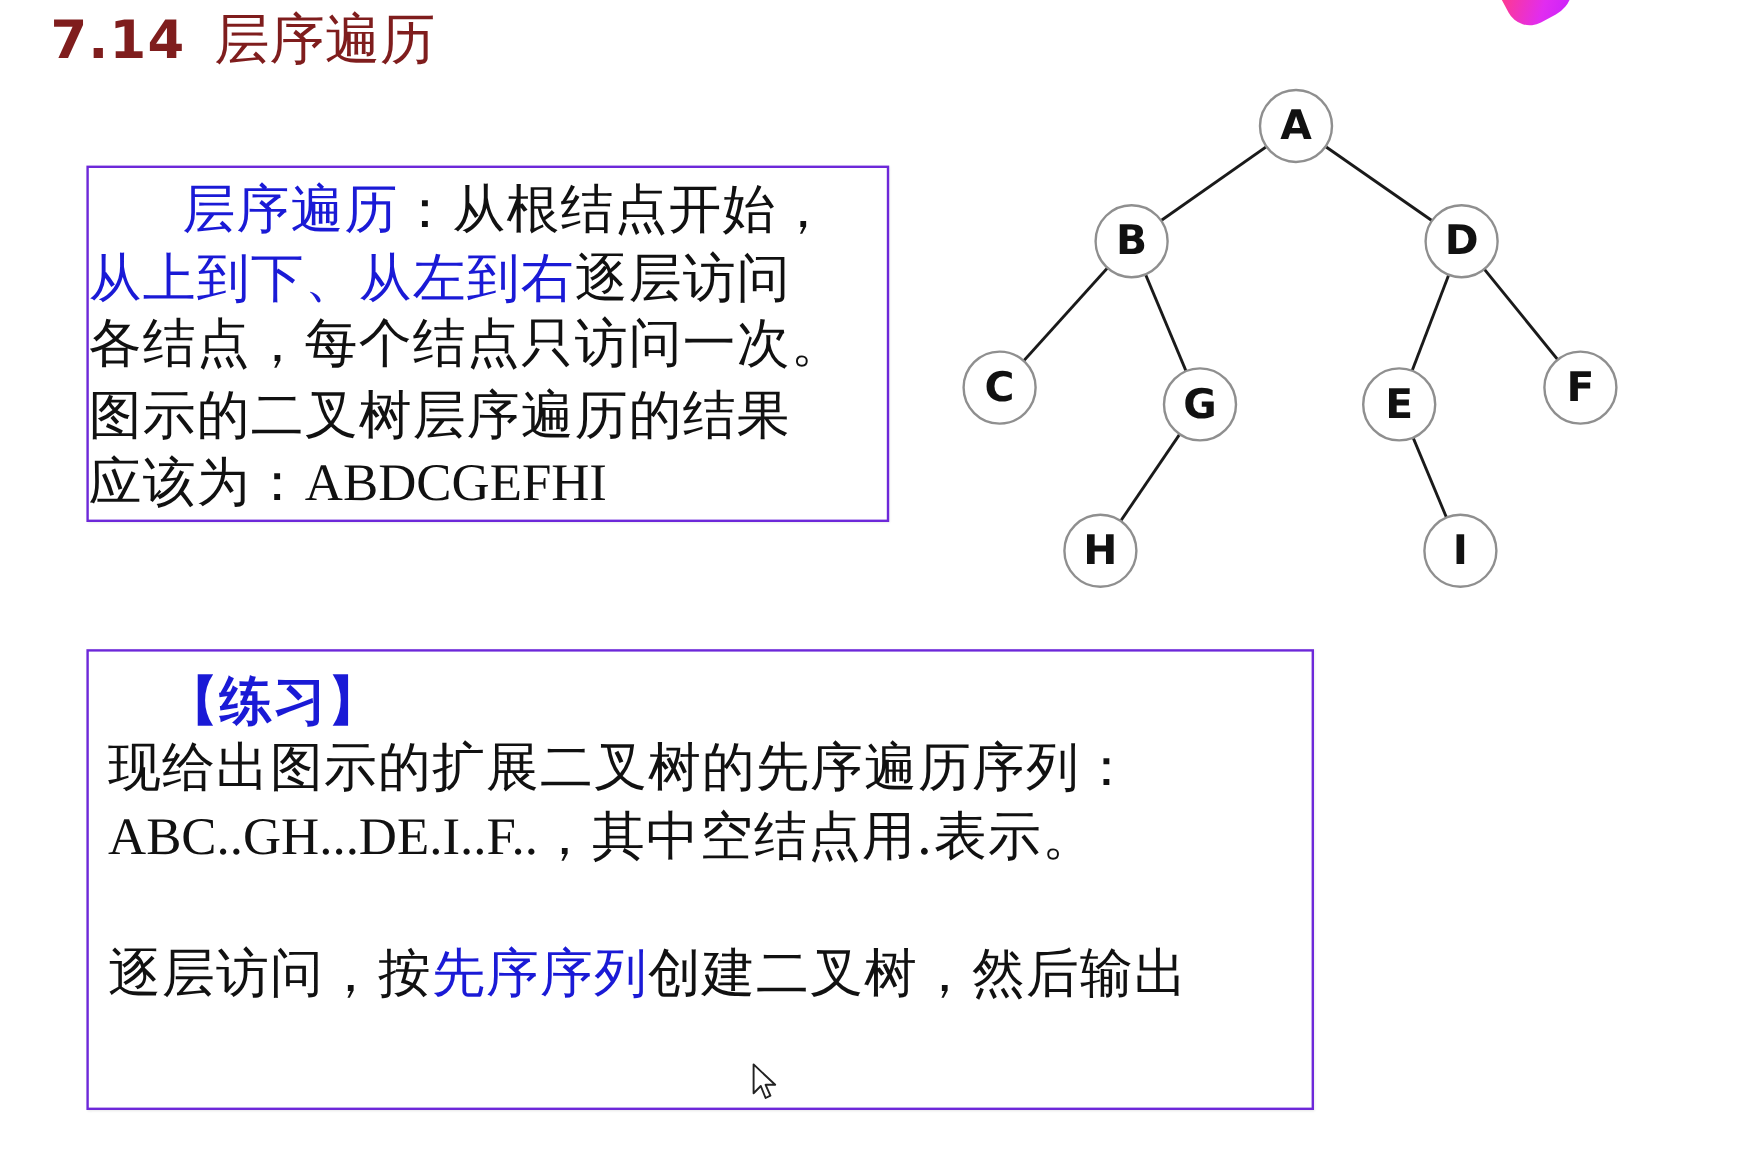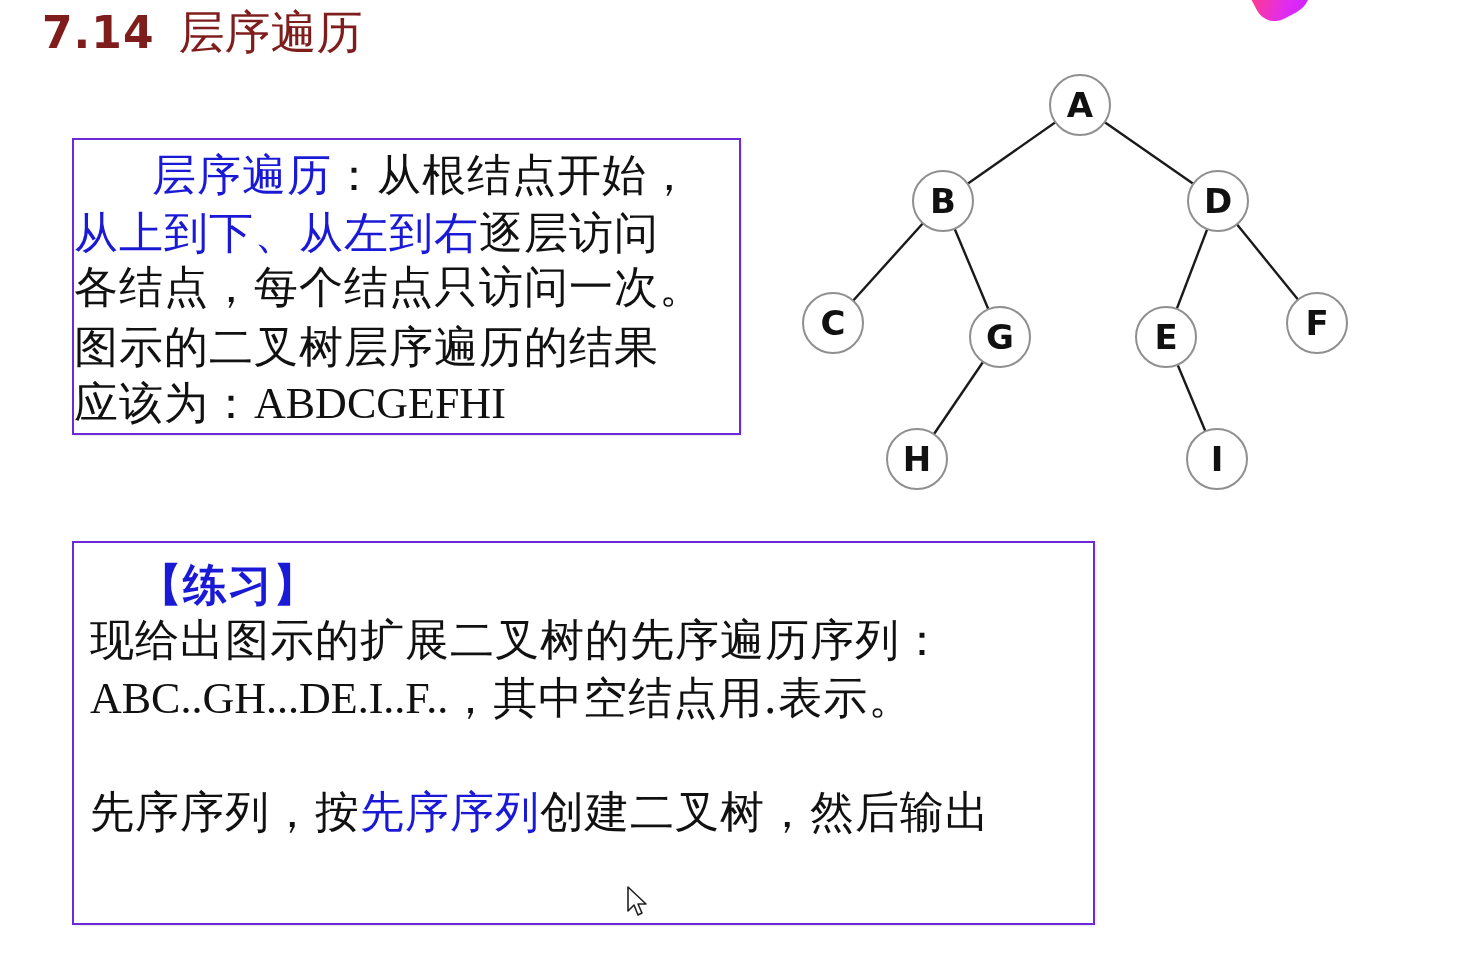--- a/index.html
+++ b/index.html
@@ -94,18 +94,18 @@
   <div class="node" style="left:355px;top:246px;">E</div>
   <div class="node" style="left:506px;top:232px;">F</div>
   <div class="node" style="left:106px;top:368px;">H</div>
   <div class="node" style="left:406px;top:368px;">I</div>
 </div>
 
 <div class="box box2">
   <div class="line b2l0 blue"><span class="bracket">【练习】</span></div>
   <div class="line b2l1">现给出图示的扩展二叉树的先序遍历序列：</div>
   <div class="line b2l2"><span class="seq">ABC..GH...DE.I..F..</span><span>，其中空结点用.表示。</span></div>
-  <div class="line b2l3"><span>先序序列，按</span><span class="blue">先序序列</span><span>创建二叉树，然后输出</span></div>
+  <div class="line b2l3"><span>逐层访问，按</span><span class="blue">先序序列</span><span>创建二叉树，然后输出</span></div>
 </div>
 
 <svg class="cursor" width="24" height="34" viewBox="0 0 24 34">
   <path d="M2 2 L2 26 L8 20 L12 30 L16 28 L12 19 L20 19 Z" fill="#fff" stroke="#222" stroke-width="1.6" stroke-linejoin="round"></path>
 </svg>
 
 </body></html>

